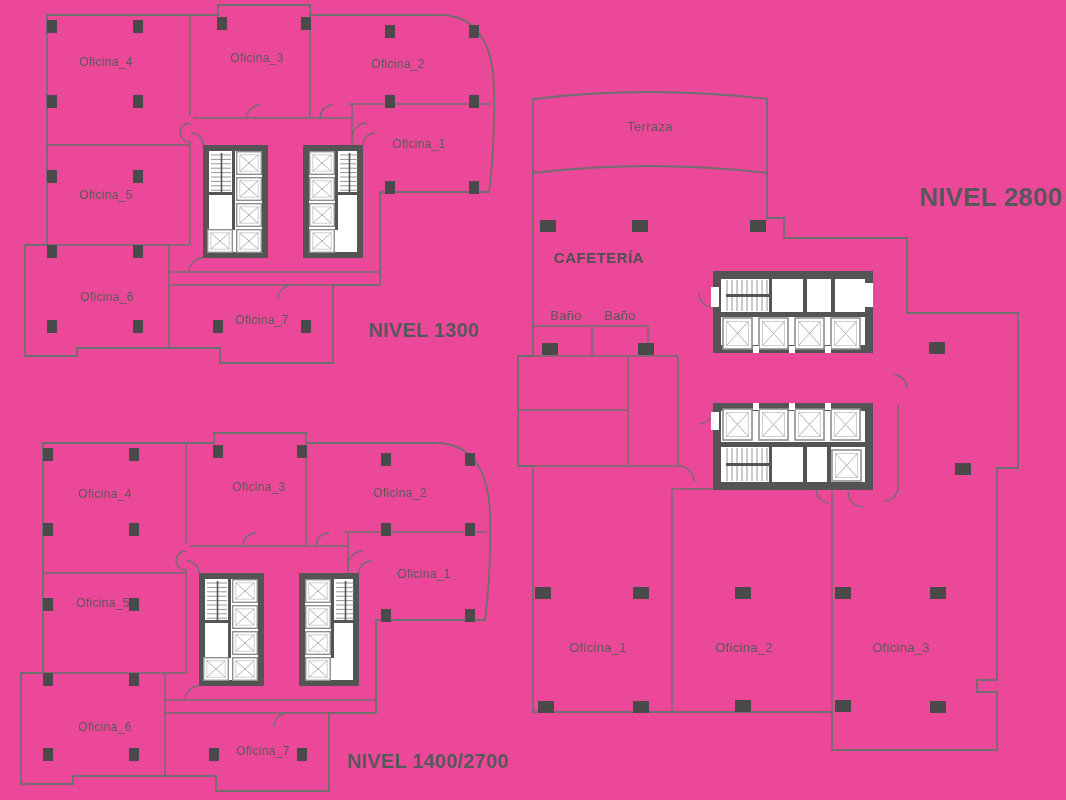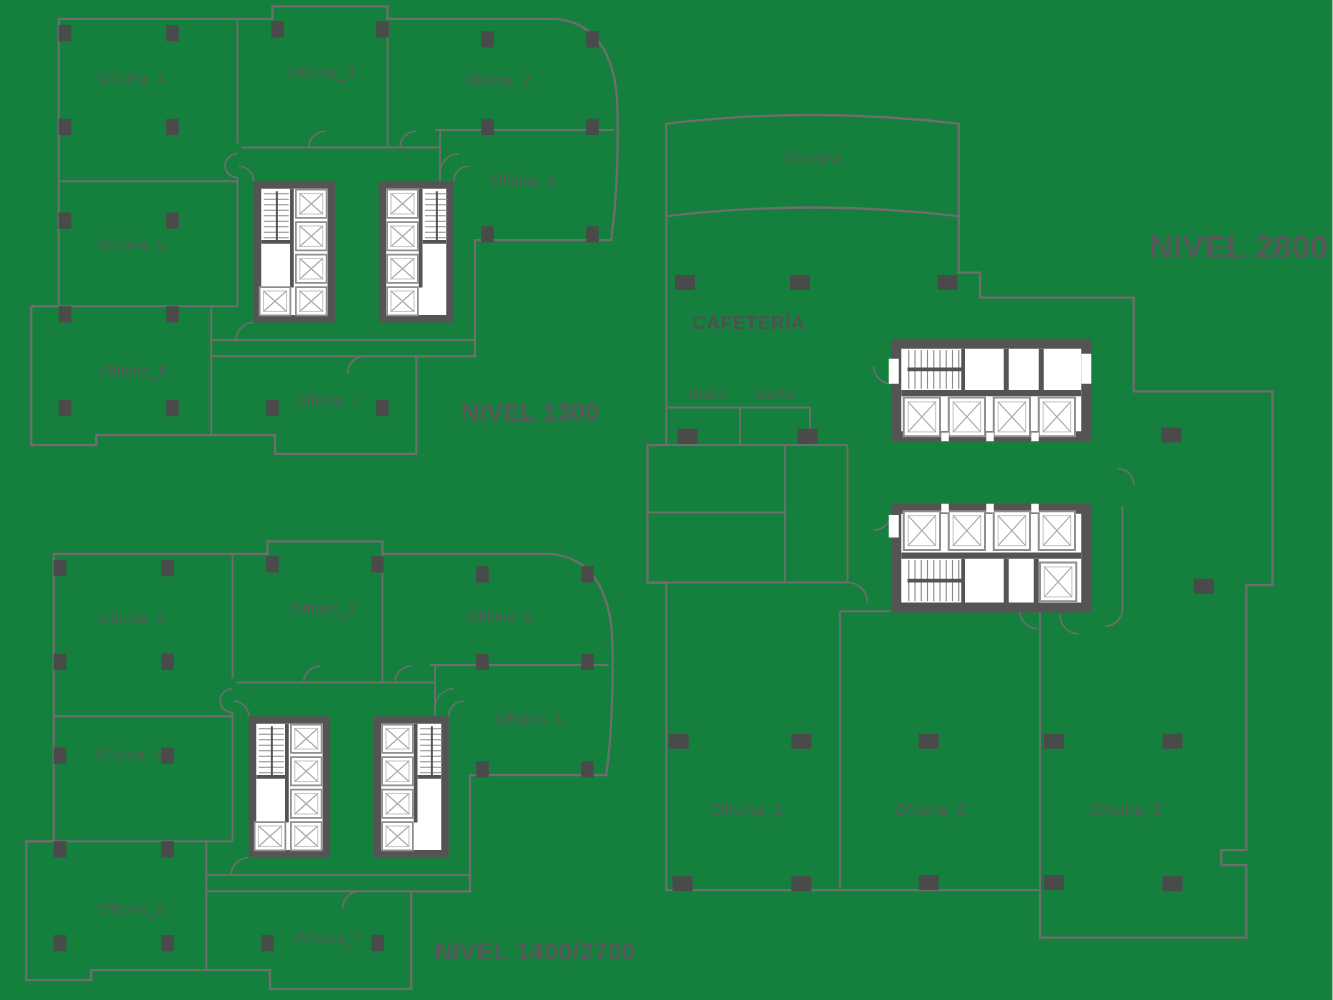--- a/index.html
+++ b/index.html
@@ -1,16 +1,16 @@
 <!DOCTYPE html>
 <html><head>
 <meta charset="utf-8">
 <style>
   html,body{margin:0;padding:0;background:#ffffff;}
-  .sheet{width:1066px;height:800px;background:#15803d;position:relative;overflow:hidden;}
+  .sheet{width:1066px;height:800px;background:#ec4899;position:relative;overflow:hidden;}
   svg{display:block;font-family:"Liberation Sans",sans-serif;}
   .w{fill:none;stroke:#6e6e6e;stroke-width:1.8;stroke-linejoin:miter;}
   .wt{fill:none;stroke:#6e6e6e;stroke-width:1.5;}
   .arc{fill:none;stroke:#6e6e6e;stroke-width:1.3;}
   .stair{stroke:#8a8a8a;stroke-width:0.9;fill:none;}
   .stairdiv{stroke:#545454;stroke-width:1.6;fill:none;}
   text{text-anchor:middle;fill:#5a5a5a;}
   .rl{font-size:12px;letter-spacing:0.3px;}
   .rl3{font-size:13px;letter-spacing:0.3px;}
   .caf{font-size:15px;font-weight:bold;letter-spacing:0.5px;fill:#4f5052;}

